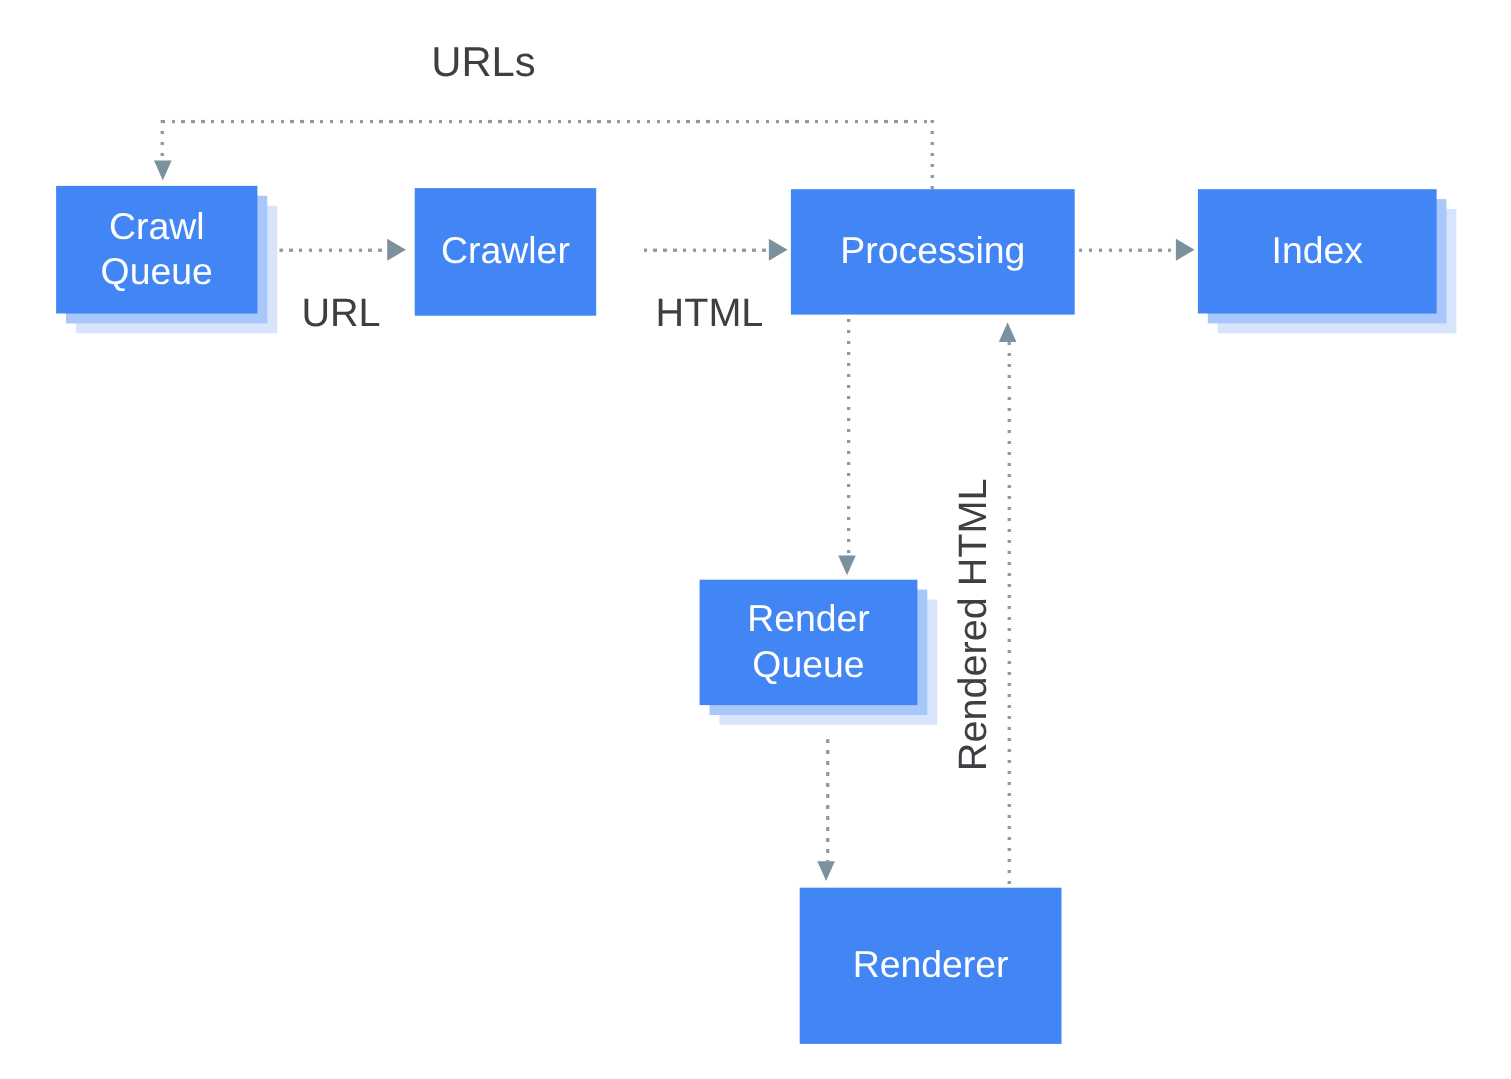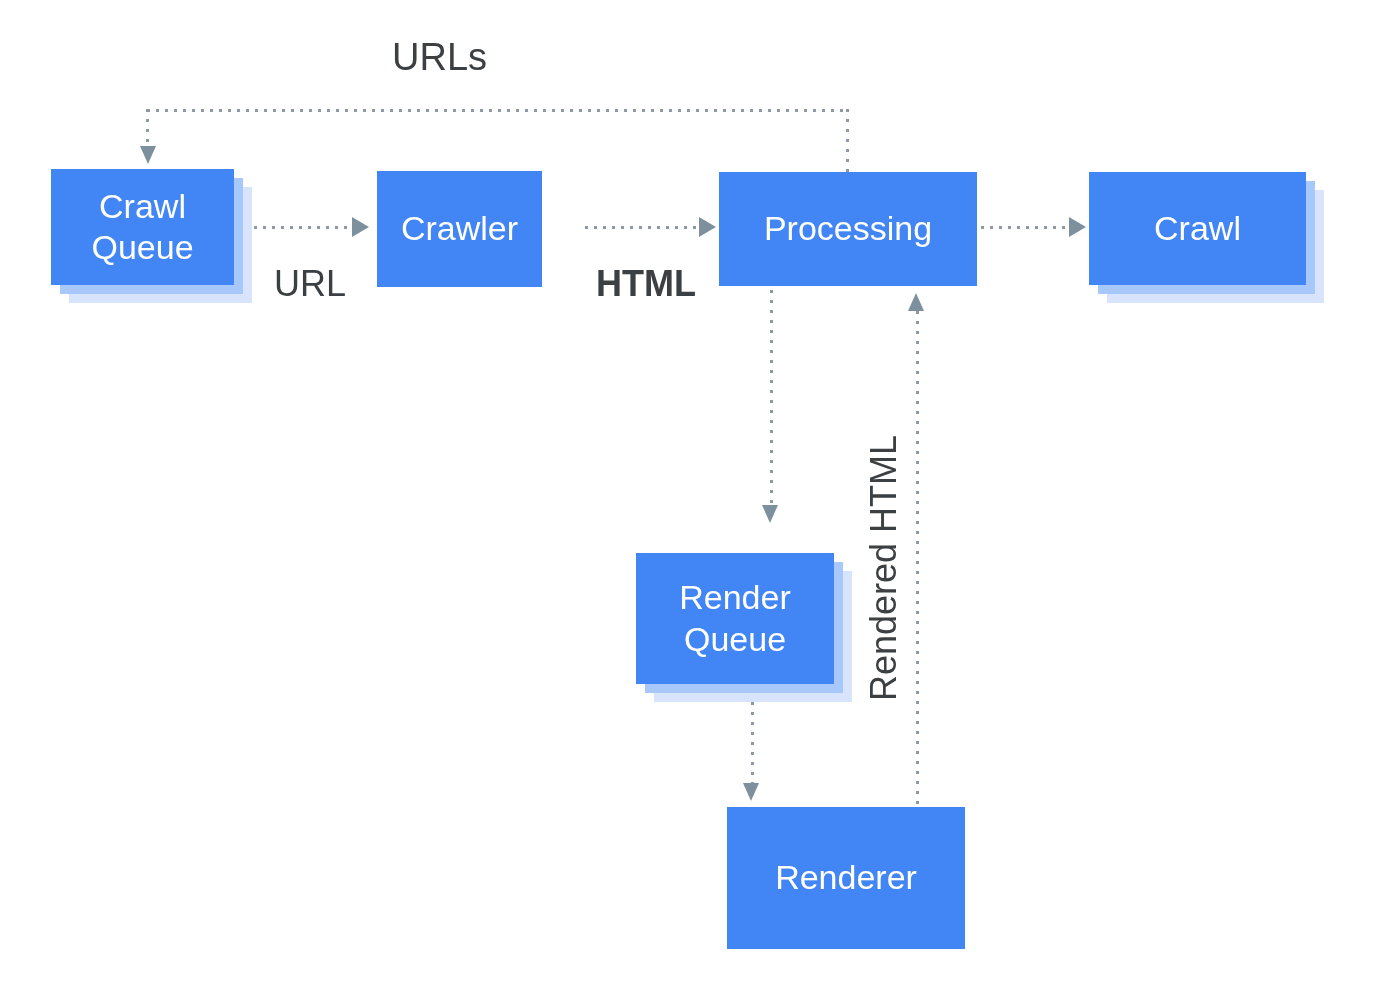--- a/index.html
+++ b/index.html
@@ -62,21 +62,21 @@
   <div class="vline" style="left:146px;top:109px;height:37px;"></div>
   <div class="ah down" style="left:140px;top:146px;"></div>
   <div class="elabel big" style="left:392px;top:36px;">URLs</div>
 
   <div class="hline" style="left:254px;top:226px;width:98px;"></div>
   <div class="ah right" style="left:352px;top:217px;"></div>
   <div class="elabel" style="left:274px;top:263px;">URL</div>
 
   <div class="hline" style="left:585px;top:226px;width:114px;"></div>
   <div class="ah right" style="left:699px;top:217px;"></div>
-  <div class="elabel" style="left:596px;top:263px;font-weight:bold;">HTML</div>
+  <div class="elabel" style="left:596px;top:263px;">HTML</div>
 
   <div class="hline" style="left:981px;top:226px;width:88px;"></div>
   <div class="ah right" style="left:1069px;top:217px;"></div>
 
   <div class="vline" style="left:770px;top:290px;height:215px;"></div>
   <div class="ah down" style="left:762px;top:505px;"></div>
 
   <div class="vline" style="left:751px;top:672px;height:111px;"></div>
   <div class="ah down" style="left:743px;top:783px;"></div>
 
@@ -94,24 +94,24 @@
     <div class="face">Crawler</div>
   </div>
 
   <div class="node" style="left:719px;top:172px;width:258px;height:114px;border-radius:16px;">
     <div class="face">Processing</div>
   </div>
 
   <div class="node" style="left:1089px;top:172px;width:217px;height:113px;">
     <div class="shadow s2"></div>
     <div class="shadow s1"></div>
-    <div class="face">Crawl</div>
+    <div class="face">Index</div>
   </div>
 
-  <div class="node" style="left:636px;top:553px;width:198px;height:131px;">
+  <div class="node" style="left:636px;top:527px;width:198px;height:114px;">
     <div class="shadow s2"></div>
     <div class="shadow s1"></div>
     <div class="face">Render Queue</div>
   </div>
 
   <div class="node" style="left:727px;top:807px;width:238px;height:142px;">
     <div class="face">Renderer</div>
   </div>
 
 </div>

